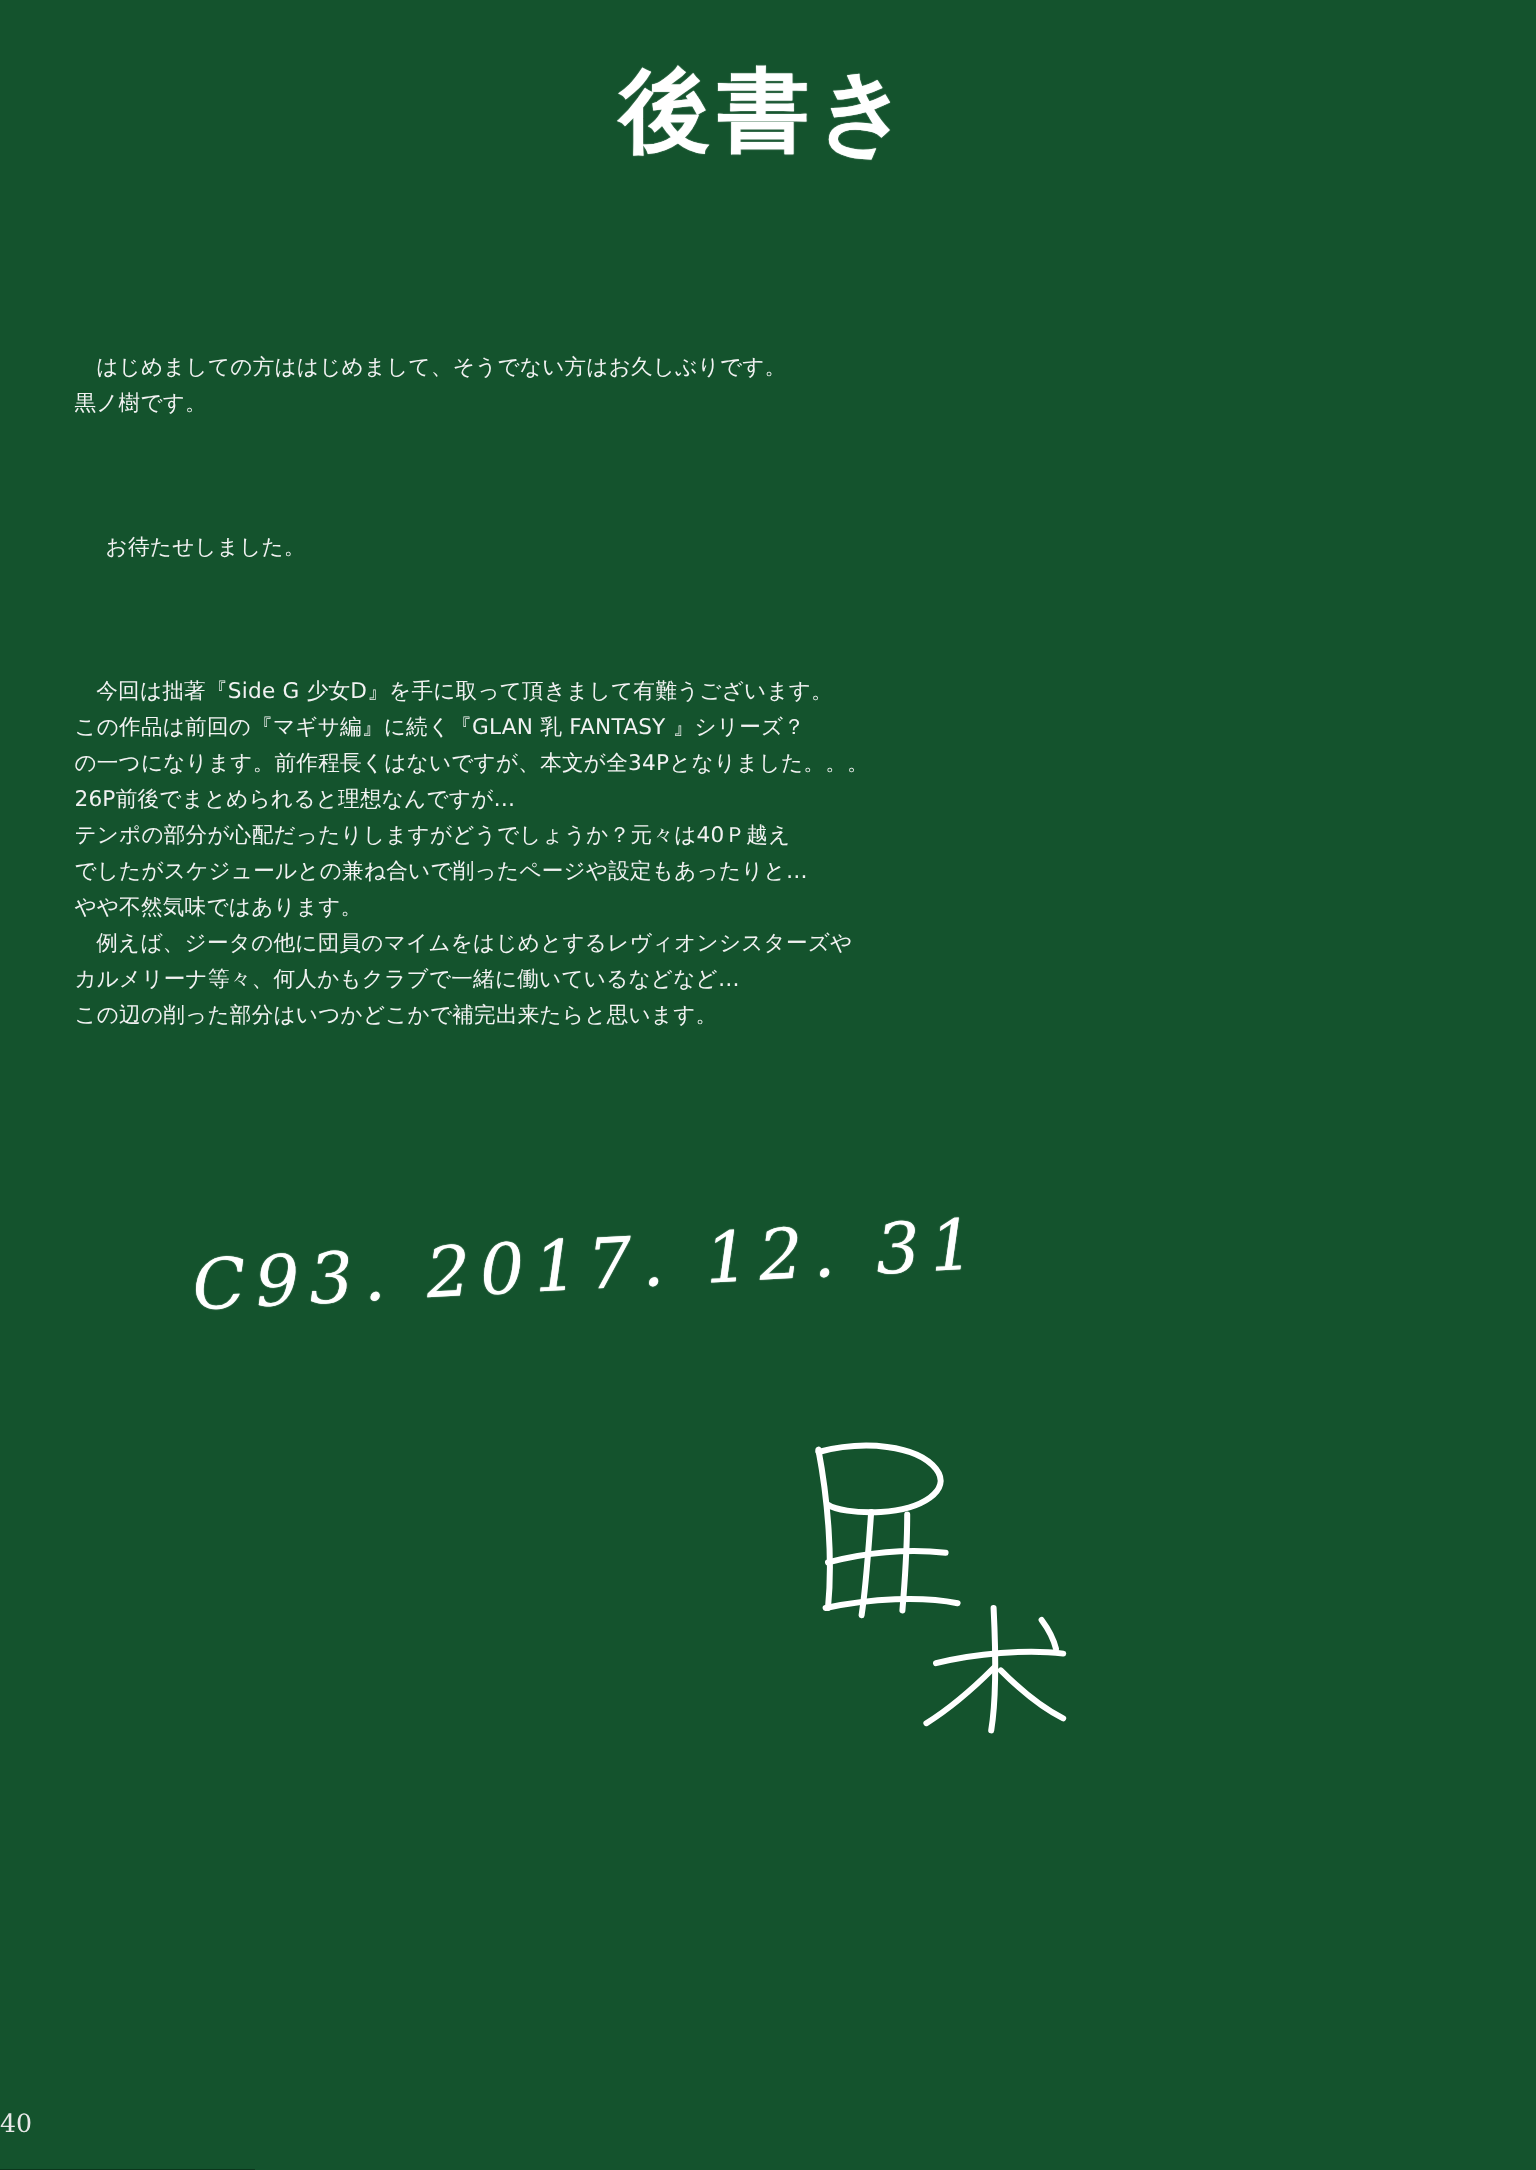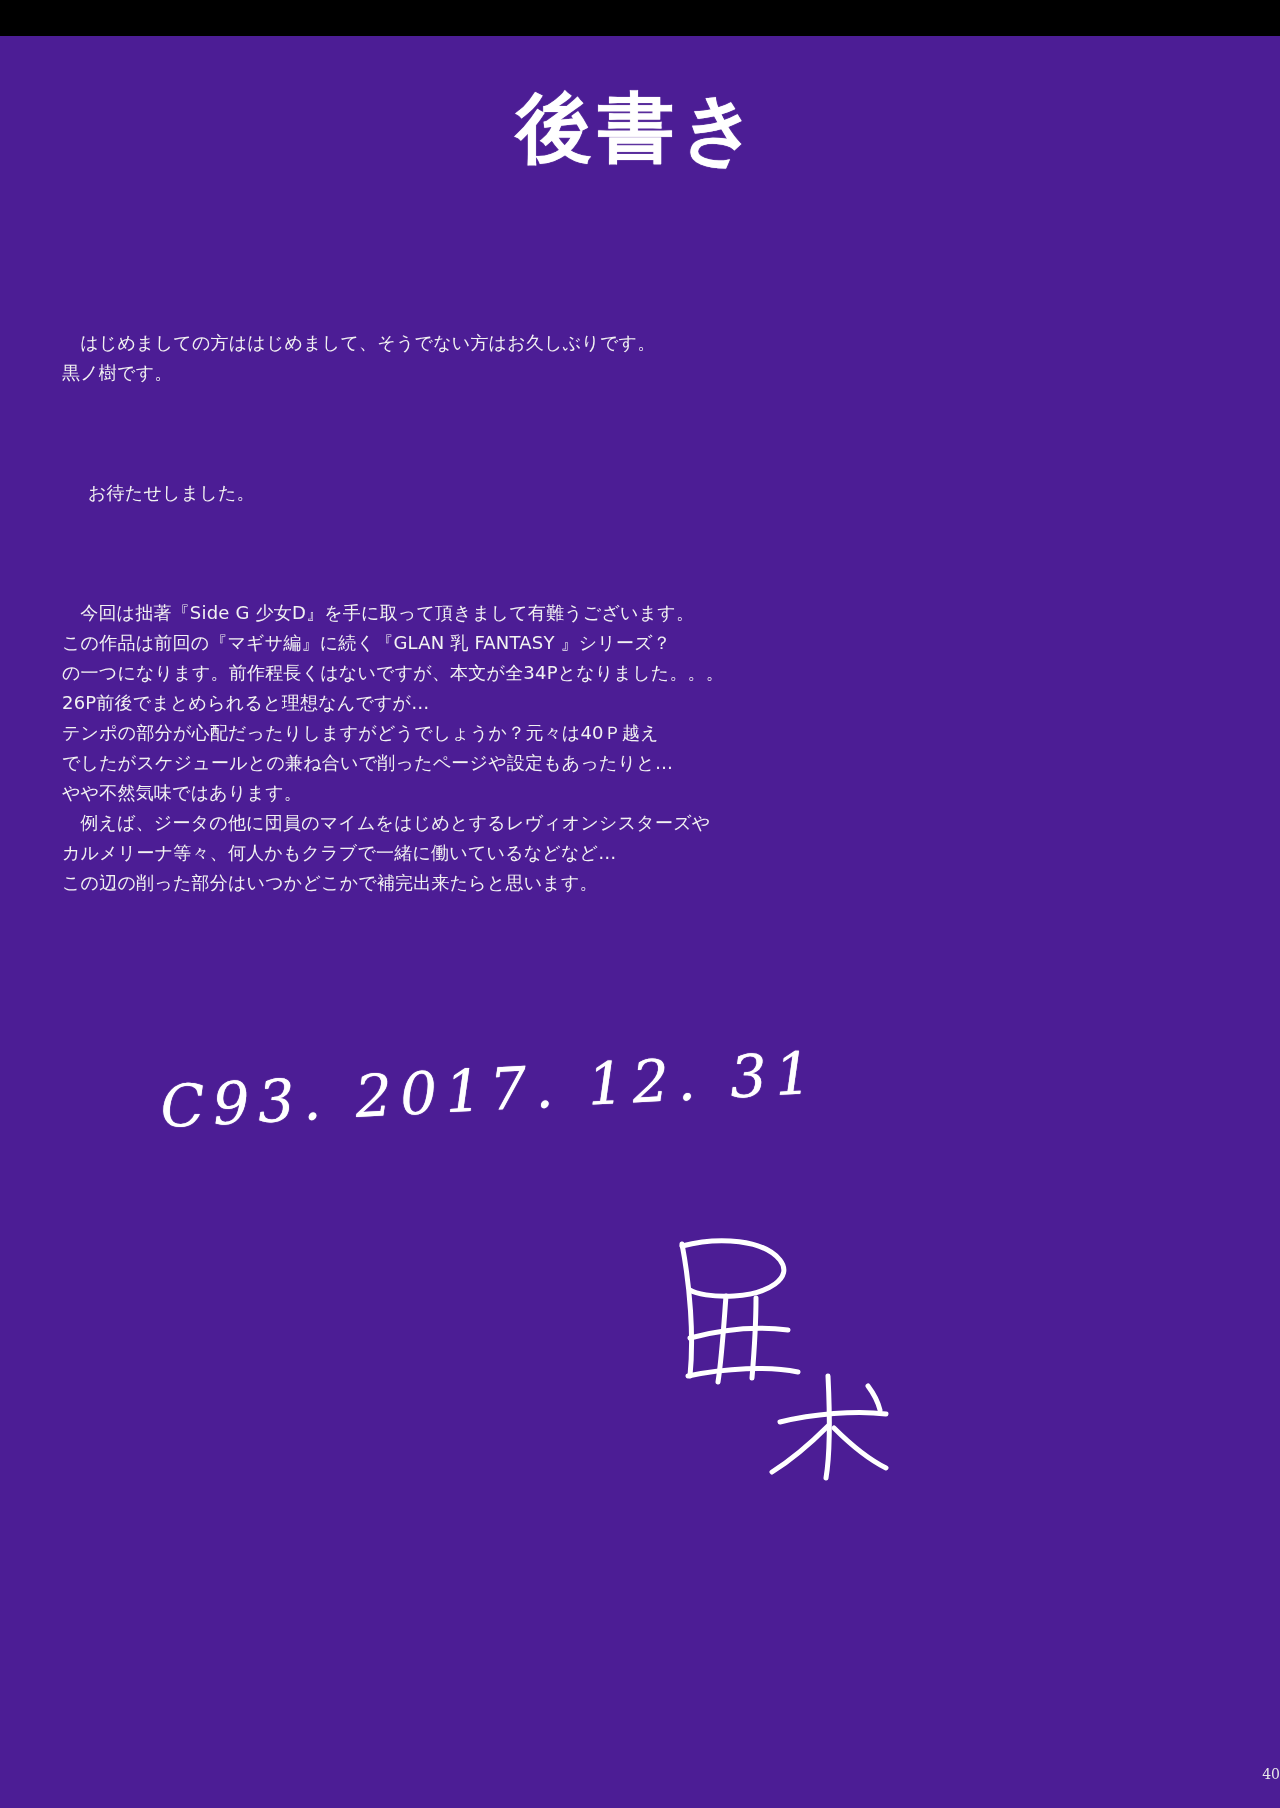--- a/index.html
+++ b/index.html
@@ -12,22 +12,21 @@
     height: 1808px;
     position: relative;
     overflow: hidden;
     font-family: "DejaVu Sans", "Liberation Sans", sans-serif;
     color: #ffffff;
   }
 
   .page {
     position: absolute;
     inset: 0;
-    background: #4c1d95;
-    margin-top: 36px;
+    background: #14532d;
   }
 
   .title {
     position: absolute;
     top: 42px;
     left: 0;
     width: 1280px;
     text-align: center;
     font-family: "DejaVu Sans", "Liberation Sans", sans-serif;
     font-size: 76px;
@@ -80,23 +79,23 @@
     width: 100%;
     height: 100%;
     display: block;
   }
 
   .page-number {
     position: absolute;
     bottom: 26px;
     left: 0;
     width: 1280px;
-    text-align: right;
+    text-align: left;
     font-family: "DejaVu Serif", "Liberation Serif", serif;
-    font-size: 14px;
+    font-size: 21px;
     color: #e8e8e8;
   }
 </style>
 </head>
 <body>
 
 <div class="page">
 
   <div class="title">後書き</div>
 

